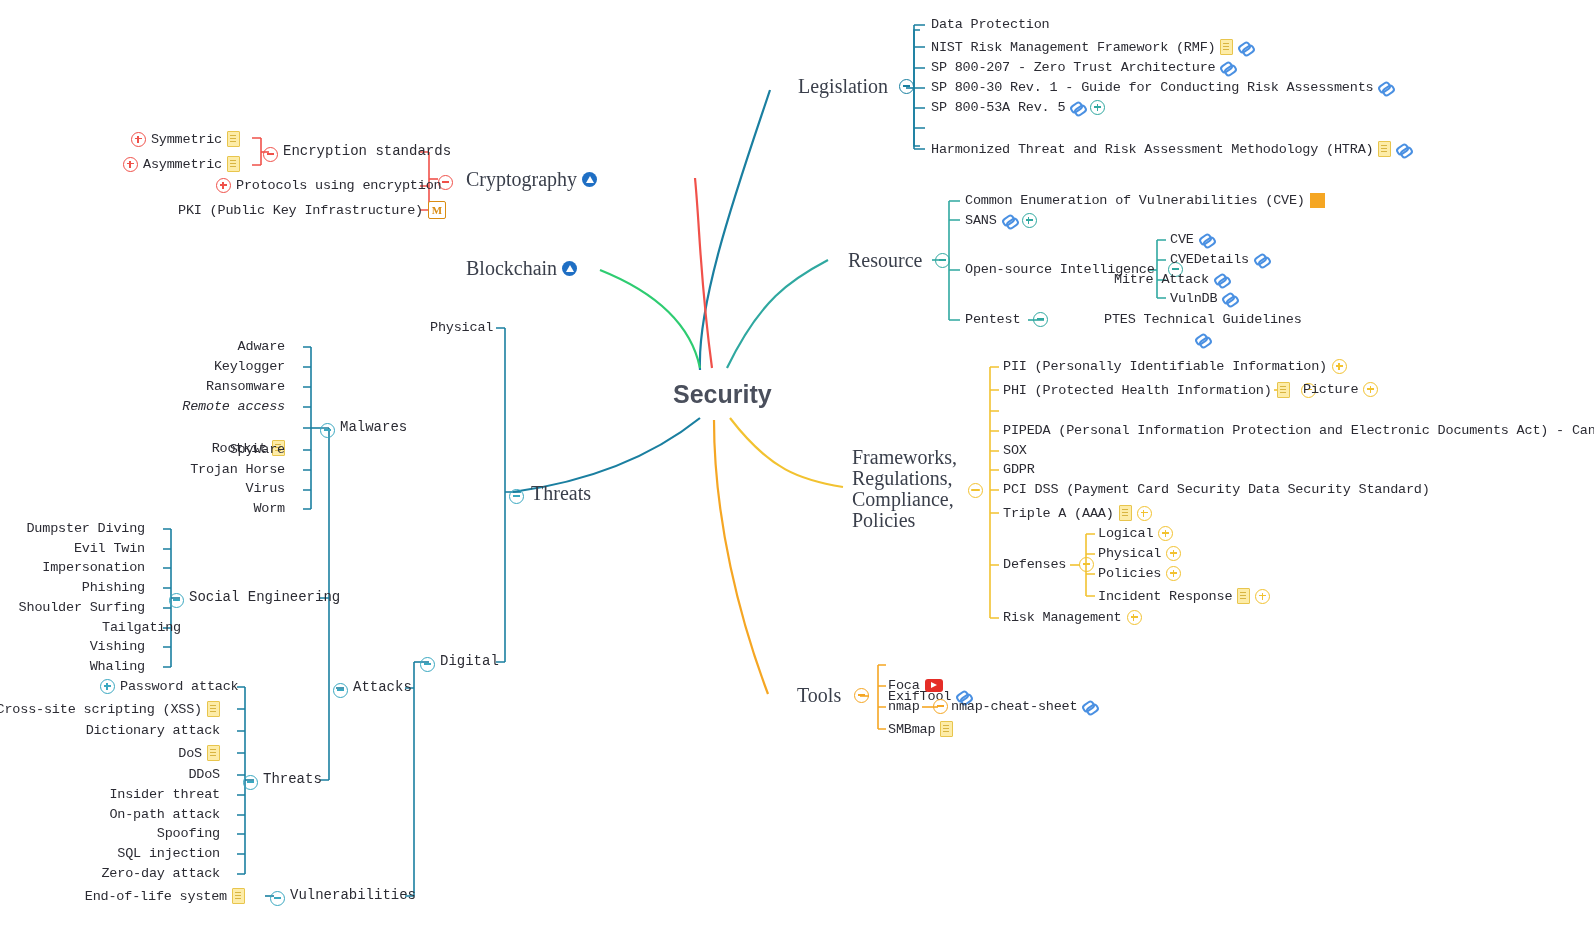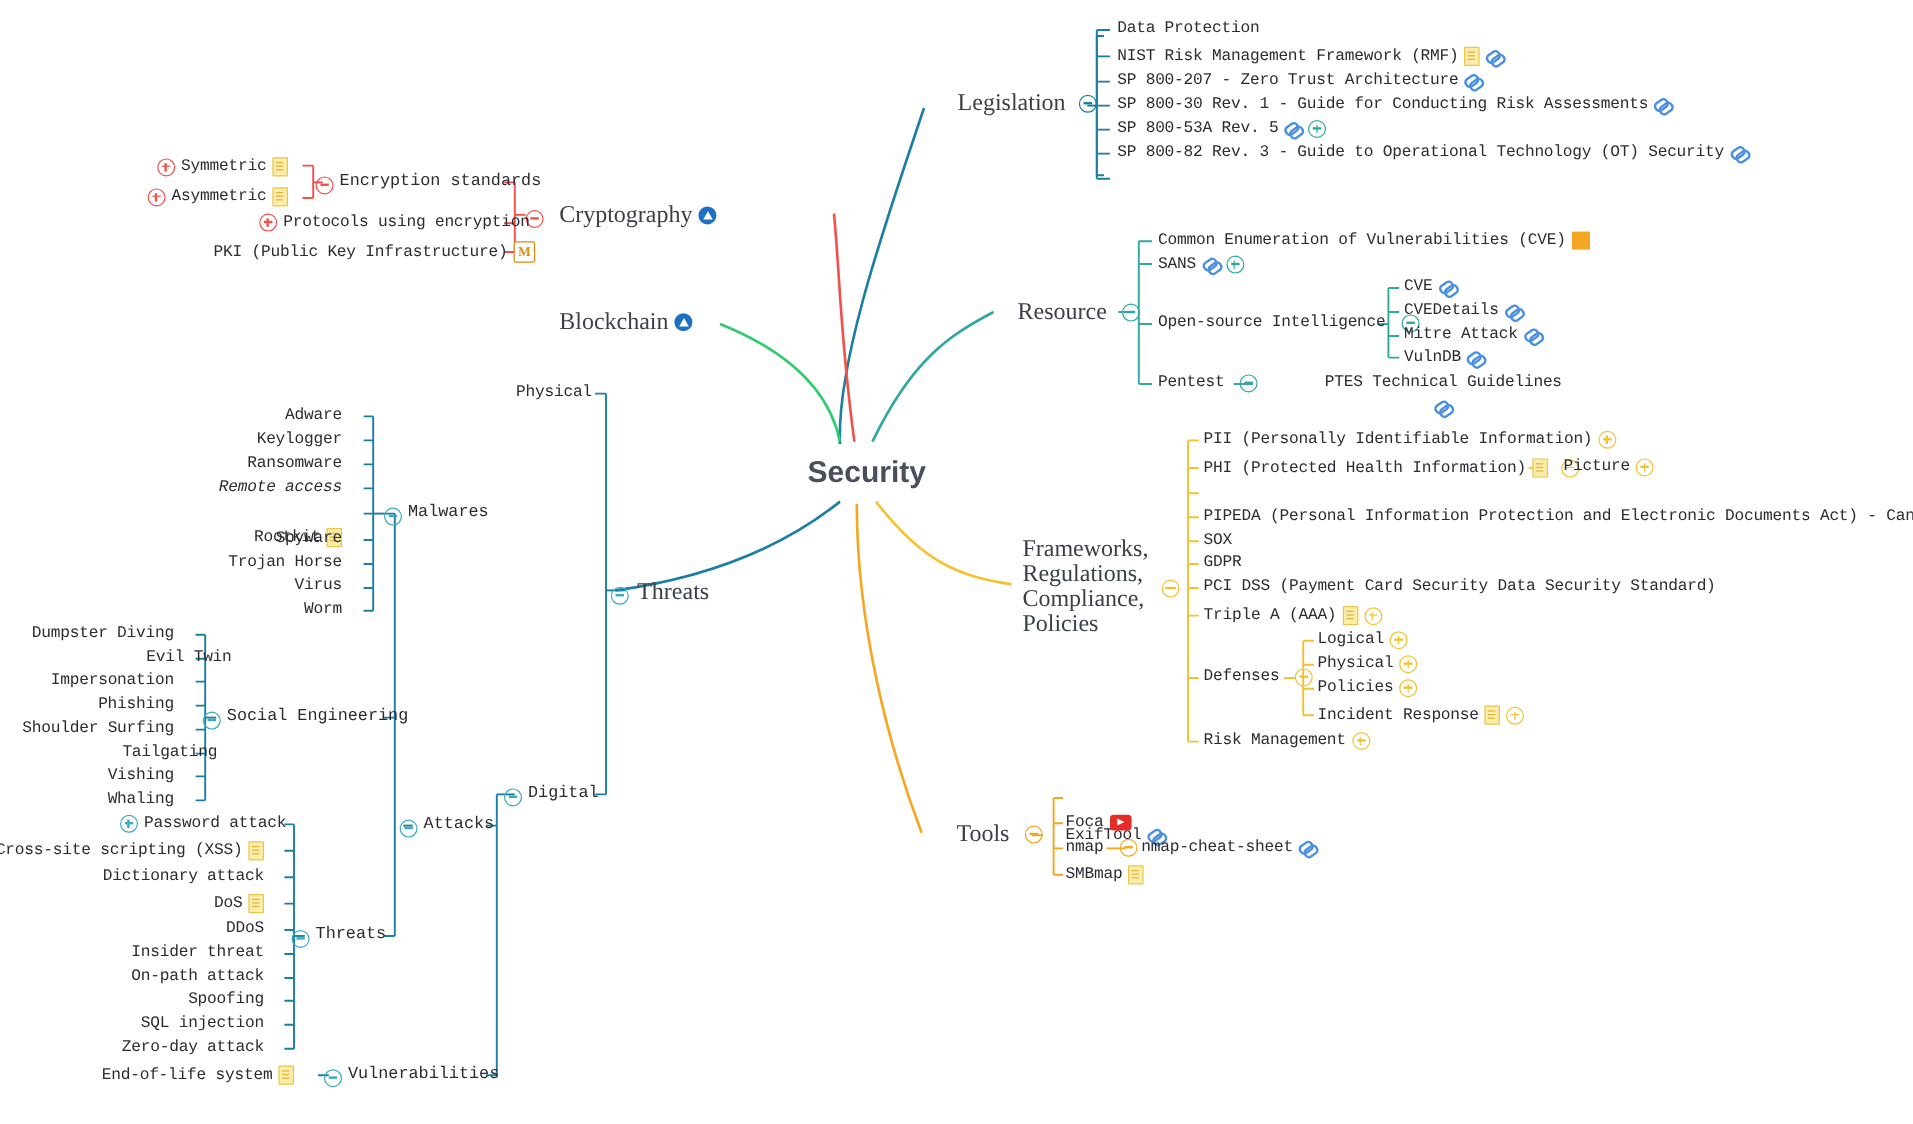--- a/index.html
+++ b/index.html
@@ -183,22 +183,23 @@
 </div>
 <div class="node leaf" style="left:931px;top:80px;">
   <span>SP 800-30 Rev. 1 - Guide for Conducting Risk Assessments</span>
   <span class="ic ic-link"></span>
 </div>
 <div class="node leaf" style="left:931px;top:100px;">
   <span>SP 800-53A Rev. 5</span>
   <span class="ic ic-link"></span>
   <span class="ic ic-plus c-teal"></span>
 </div>
-<div class="node leaf" style="left:931px;top:120px;">
-  <span>SP 800-82 Rev. 3 - Guide to Operational Technology (OT) Security</span>
+<div class="node leaf" style="left:931px;top:141px;">
+  <span>Harmonized Threat and Risk Assessment Methodology (HTRA)</span>
+  <span class="ic ic-doc"></span>
   <span class="ic ic-link"></span>
 </div>
 
 <div class="node branch-label" style="left:848px;top:249px;">
   <span>Resource</span>
   <span class="ic ic-minus c-teal" style="margin-left:8px;"></span>
 </div>
 
 <div class="node leaf" style="left:965px;top:193px;">
   <span>Common Enumeration of Vulnerabilities (CVE)</span>
@@ -214,21 +215,21 @@
   <span class="ic ic-minus c-teal" style="margin-left:8px;"></span>
 </div>
 <div class="node leaf" style="left:1170px;top:232px;">
   <span>CVE</span>
   <span class="ic ic-link"></span>
 </div>
 <div class="node leaf" style="left:1170px;top:252px;">
   <span>CVEDetails</span>
   <span class="ic ic-link"></span>
 </div>
-<div class="node leaf" style="left:1170px;top:272px;justify-content:center;">
+<div class="node leaf" style="left:1114px;top:272px;justify-content:center;">
   <span>Mitre Attack</span>
   <span class="ic ic-link"></span>
 </div>
 <div class="node leaf" style="left:1170px;top:291px;">
   <span>VulnDB</span>
   <span class="ic ic-link"></span>
 </div>
 <div class="node leaf" style="left:965px;top:312px;">
   <span>Pentest</span>
   <span class="ic ic-minus c-teal" style="margin-left:8px;"></span>
@@ -383,21 +384,21 @@
 </div>
 
 <div class="node sub-label" style="left:189px;top:589px;">
   <span class="ic ic-minus c-cyan" style="position:absolute;left:-20px;top:4px;"></span>
   <span>Social Engineering</span>
 </div>
 
 <div class="node leaf ralign" style="left:0px;top:521px;width:145px;">
   <span>Dumpster Diving</span>
 </div>
-<div class="node leaf ralign" style="left:0px;top:541px;width:145px;padding-left:48px;">
+<div class="node leaf ralign" style="left:0px;top:541px;width:145px;">
   <span>Evil Twin</span>
 </div>
 <div class="node leaf ralign" style="left:0px;top:560px;width:145px;">
   <span>Impersonation</span>
 </div>
 <div class="node leaf ralign" style="left:0px;top:580px;width:145px;">
   <span>Phishing</span>
 </div>
 <div class="node leaf ralign" style="left:0px;top:600px;width:145px;">
   <span>Shoulder Surfing</span>

